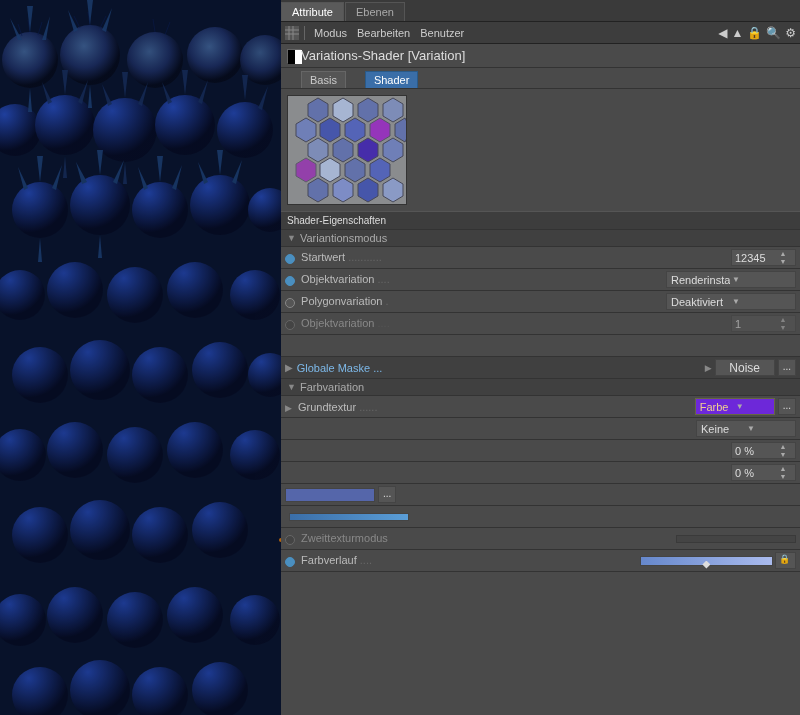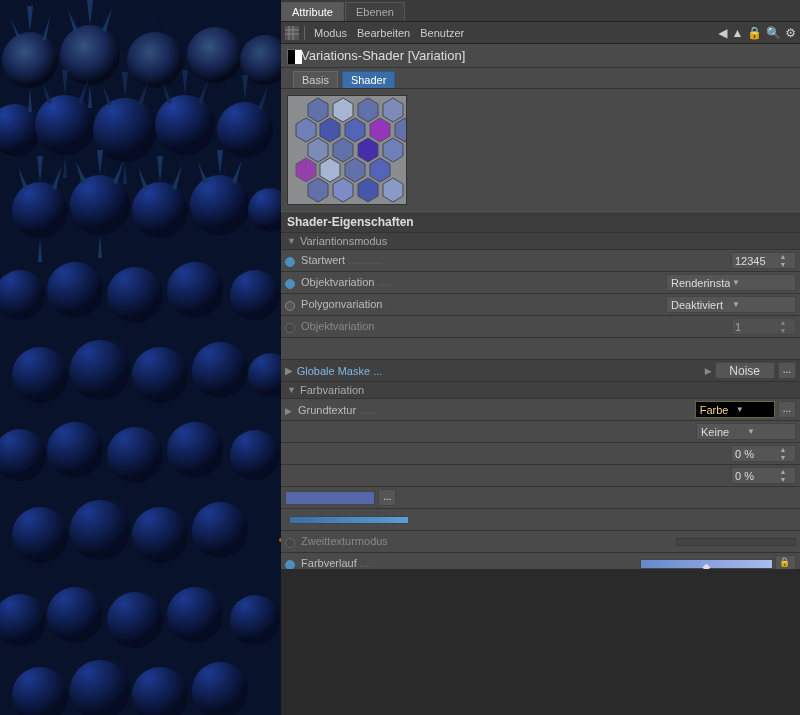--- a/index.html
+++ b/index.html
@@ -19,21 +19,21 @@
       height: 715px;
       background: #0a1a3a;
       flex-shrink: 0;
       position: relative;
       overflow: hidden;
     }
 
     
     .right-panel {
       flex: 1;
-      height: 569px;
+      height: 715px;
       background: #4a4a4a;
       display: flex;
       flex-direction: column;
       overflow: hidden;
     }
 
     
     .top-tabs {
       display: flex;
       background: #3a3a3a;
@@ -117,22 +117,22 @@
     }
     .shader-title {
       color: #ddd;
       font-size: 13px;
     }
 
     
     .sub-tabs {
       display: flex;
       background: #4a4a4a;
-      padding: 3px 12px 0;
-      gap: 4px;
+      padding: 3px 20px 0;
+      gap: 19px;
       border-bottom: 1px solid #333;
     }
     .sub-tab {
       padding: 2px 8px;
       font-size: 11px;
       color: #ccc;
       cursor: pointer;
       background: #555;
       border: 1px solid #666;
       border-bottom: none;
@@ -153,22 +153,22 @@
       height: 110px;
       border: 1px solid #333;
       overflow: hidden;
       position: relative;
     }
 
     
     .section-header {
       background: #3d3d3d;
       color: #ddd;
-      font-size: 12px;
-      font-weight: bold;
+      font-size: 10px;
+      font-weight: normal;
       padding: 3px 6px;
       border-top: 1px solid #555;
       border-bottom: 1px solid #333;
     }
 
     
     .group-header {
       background: #404040;
       color: #aaa;
       font-size: 11px;
@@ -660,21 +660,21 @@
       <span>Farbvariation</span>
     </div>
 
     <div class="prop-row">
       <div class="prop-label">
         <span class="maske-arrow" style="font-size:9px;margin-right:3px">▶</span>
         <span>Grundtextur</span>
         <span style="color:#666"> ......</span>
       </div>
       <div style="display:flex;align-items:center;gap:3px">
-        <div class="prop-dropdown" style="min-width:80px;background:#000000;border-color:#664">
+        <div class="prop-dropdown" style="min-width:80px;background:#6d28d9;border-color:#664">
           <span style="color:#f0d090">Farbe</span>
           <span class="dd-arrow">▼</span>
         </div>
         <div class="dots-btn">...</div>
       </div>
     </div>
 
     <div class="prop-row" style="padding-left:32px">
       <div style="flex:1"></div>
       <div class="prop-dropdown" style="min-width:100px">

